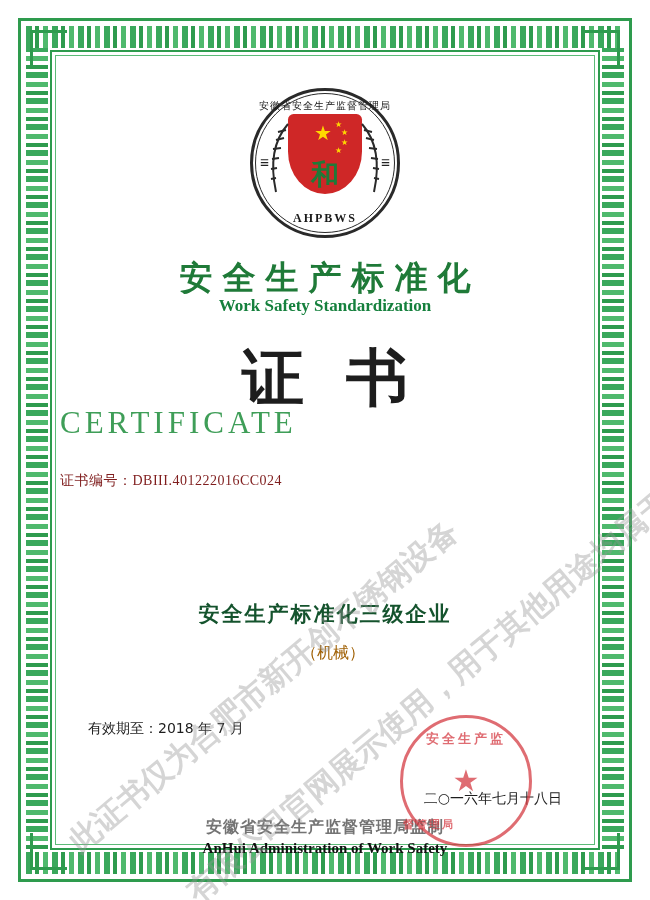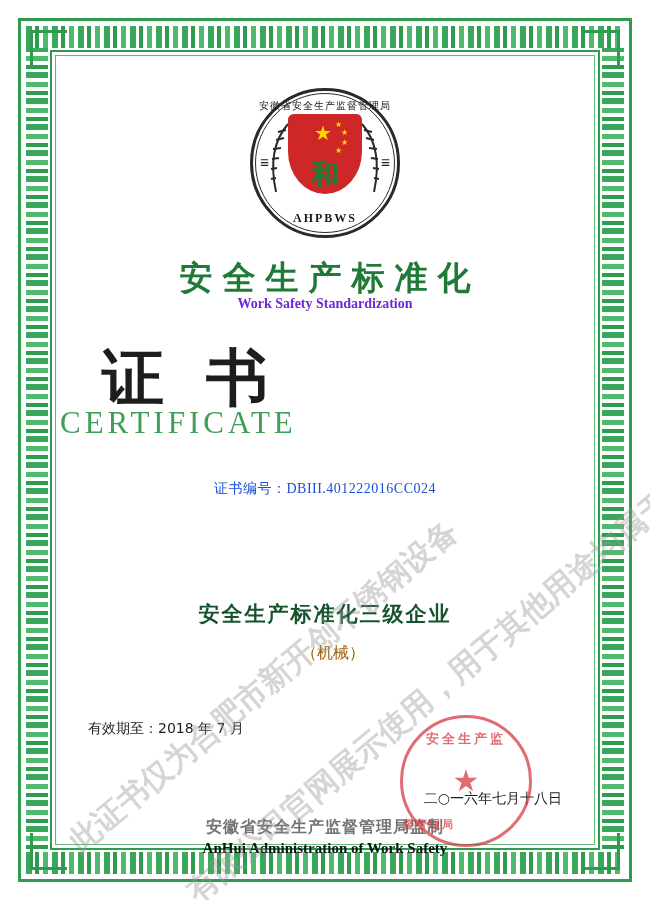--- a/index.html
+++ b/index.html
@@ -233,30 +233,31 @@
     color: #1f7a38;
     letter-spacing: 10px;
     font-family: "DejaVu Sans", sans-serif;
     text-indent: 10px;
   }
   .title-en {
     position: absolute;
     left: 0; right: 0;
     top: 236px;
     text-align: center;
-    font-size: 14px;
-    font-weight: bold;
-    color: #6d28d9;
+    font-size: 17px;
+    font-weight: bold;
+    color: #15803d;
     font-family: "Liberation Serif", serif;
   }
 
   .cert-cn {
     position: absolute;
     left: 0; right: 0;
     top: 276px;
+    text-align: center;
     font-size: 62px;
     font-weight: bold;
     color: #1d1d1d;
     letter-spacing: 42px;
     text-indent: 42px;
     font-family: "DejaVu Sans", sans-serif;
   }
   .cert-en {
     position: absolute;
     left: 0; right: 0;
@@ -266,25 +267,23 @@
     color: #3f9e58;
     letter-spacing: 4px;
     font-family: "Liberation Serif", serif;
   }
 
   
   .cert-no {
     position: absolute;
     left: 0; right: 0;
     top: 412px;
-    text-align: center;
     font-size: 14px;
-    color: #1d4ed8;
+    color: #7f1d1d;
     letter-spacing: 0.5px;
-    margin-top: 8px;
   }
   .company {
     position: absolute;
     left: 0; right: 0;
     top: 475px;
     text-align: center;
     font-size: 19px;
     font-weight: bold;
     color: #101010;
     letter-spacing: 1px;

